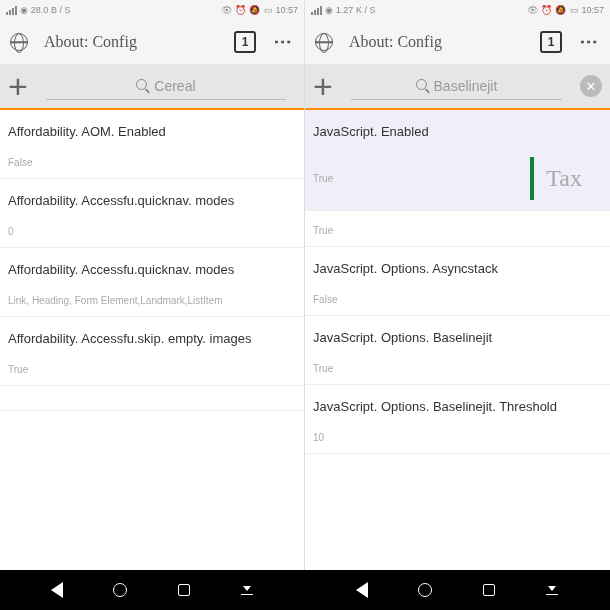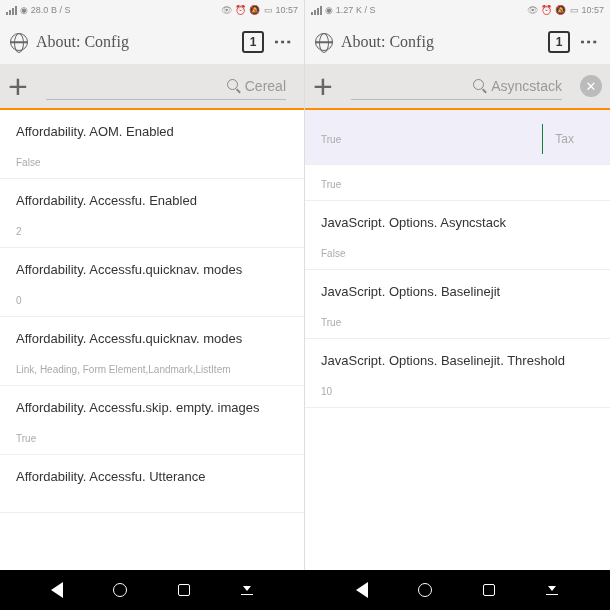--- a/index.html
+++ b/index.html
@@ -3,43 +3,43 @@
 <meta charset="utf-8">
 <style>
 *{margin:0;padding:0;box-sizing:border-box;font-family:sans-serif}
 body{width:610px;height:610px;background:#fff;overflow:hidden;position:relative}
 .container{display:flex;width:610px;height:570px}
 .pane{width:305px;height:570px;background:#f5f5f5;position:relative;overflow:hidden}
 .pane.left{border-right:1px solid #ddd}
 .status-bar{height:20px;display:flex;align-items:center;justify-content:space-between;padding:0 6px;font-size:9px;color:#888;background:#f5f5f5}
 .status-left{display:flex;align-items:center;gap:3px}
 .status-right{display:flex;align-items:center;gap:3px}
-.title-bar{height:44px;display:flex;align-items:center;padding:0 10px;background:#f5f5f5;gap:8px}
+.title-bar{height:44px;display:flex;align-items:center;padding:0 10px;background:#f5f5f5;gap:16px}
 .globe{width:18px;height:18px;border:1.5px solid #666;border-radius:50%;position:relative;flex-shrink:0}
 .globe::before{content:'';position:absolute;top:-1.5px;left:50%;width:8px;height:18px;border:1.5px solid #666;border-radius:50%;transform:translateX(-50%)}
 .globe::after{content:'';position:absolute;top:50%;left:-1.5px;width:18px;height:1.5px;background:#666;transform:translateY(-50%)}
 .title-text{font-size:16px;color:#555;font-family:Georgia,serif;flex:1}
 .tab-count{width:22px;height:22px;border:2px solid #333;border-radius:3px;display:flex;align-items:center;justify-content:center;font-size:12px;font-weight:bold;color:#333}
 .dots{font-size:18px;color:#555;font-weight:bold;writing-mode:vertical-rl}
 .search-bar{height:46px;background:#e8e6e4;display:flex;align-items:center;padding:0 8px;gap:8px;border-bottom:2px solid #ff8c00}
 .plus{font-size:34px;color:#666;font-weight:300;flex-shrink:0}
 .plus.b::after{content:'';}
-.search-wrap{flex:1;display:flex;align-items:center;justify-content:flex-end;gap:4px;border-bottom:1px solid #bbb;height:28px;margin:17px 10px}
+.search-wrap{flex:1;display:flex;align-items:center;justify-content:center;gap:4px;border-bottom:1px solid #bbb;height:28px;margin:17px 10px}
 .search-icon{width:14px;height:14px;position:relative}
 .search-icon::before{content:'';position:absolute;width:9px;height:9px;border:1.5px solid #888;border-radius:50%;top:0;left:0}
 .search-icon::after{content:'';position:absolute;width:5px;height:1.5px;background:#888;transform:rotate(45deg);bottom:1px;right:0}
 .search-text{font-size:14px;color:#999}
 .clear-btn{width:22px;height:22px;background:#bbb;border-radius:50%;display:flex;align-items:center;justify-content:center;color:#fff;font-size:13px;flex-shrink:0}
 .list{background:#fff;height:460px;overflow:hidden}
-.row{border-bottom:1px solid #eee;padding:14px 16px 0}
+.row{border-bottom:1px solid #eee;padding:14px 8px 0}
 .row.hl{background:#f0eef8}
 .key{font-size:13px;color:#333;margin-bottom:18px}
 .val{font-size:10px;color:#aaa;padding-bottom:10px}
 .row.hl .val{display:flex;justify-content:space-between;align-items:center}
-.tax{font-family:Liberation Sans, sans-serif;font-size:12px;color:#aaa;margin-right:8px;border-left:1px solid #15803d;padding:8px 12px}
+.tax{font-family:Liberation Serif, serif;font-size:24px;color:#aaa;margin-right:8px;border-left:4px solid #15803d;padding:8px 12px}
 .nav-bar{position:absolute;bottom:0;left:0;width:610px;height:40px;background:#000;display:flex;align-items:center;justify-content:space-around}
 .nav-half{width:305px;display:flex;align-items:center;justify-content:space-evenly}
 .tri{width:0;height:0;border-top:8px solid transparent;border-bottom:8px solid transparent;border-right:12px solid #fff}
 .circ{width:14px;height:14px;border:1.5px solid #fff;border-radius:50%}
 .sq{width:12px;height:12px;border:1.5px solid #fff;border-radius:2px}
 .dl{width:14px;height:14px;position:relative}
 .dl::before{content:'';position:absolute;top:3px;left:3px;width:0;height:0;border-left:4px solid transparent;border-right:4px solid transparent;border-top:5px solid #fff}
 .dl::after{content:'';position:absolute;bottom:2px;left:1px;width:12px;height:1.5px;background:#fff}
 .sig{display:inline-flex;align-items:flex-end;gap:1px}
 .sig span{width:2px;background:#888}
@@ -81,37 +81,32 @@
         <div class="search-icon"></div>
         <span class="search-text">Cereal</span>
       </div>
     </div>
     <div class="list" id="list-left">
         <div class="row">
           <div class="key">Affordability. AOM. Enabled</div>
           <div class="val">False</div>
         </div>
         <div class="row">
-          <div class="key">Affordability. Accessfu. Enabled</div>
-          <div class="val">2</div>
-        </div>
-        <div class="row">
           <div class="key">Affordability. Accessfu.quicknav. modes</div>
           <div class="val">0</div>
         </div>
         <div class="row">
           <div class="key">Affordability. Accessfu.quicknav. modes</div>
           <div class="val">Link, Heading, Form Element,Landmark,ListItem</div>
         </div>
         <div class="row">
           <div class="key">Affordability. Accessfu.skip. empty. images</div>
           <div class="val">True</div>
         </div>
         <div class="row">
-          <div class="key">Affordability. Accessfu. Utterance</div>
           <div class="val"></div>
         </div>
       </div>
   </div>
 
   <div class="pane">
     <div class="status-bar">
       <div class="status-left">
         <span class="sig">
             <span></span>
@@ -133,26 +128,27 @@
     <div class="title-bar">
       <div class="globe"></div>
       <div class="title-text">About: Config</div>
       <div class="tab-count">1</div>
       <div class="dots">⋮</div>
     </div>
     <div class="search-bar">
       <div class="plus">+</div>
       <div class="search-wrap">
         <div class="search-icon"></div>
-        <span class="search-text">Asyncstack</span>
+        <span class="search-text">Baselinejit</span>
       </div>
       <div class="clear-btn">✕</div>
     </div>
     <div class="list" id="list-right">
         <div class="row hl">
+          <div class="key">JavaScript. Enabled</div>
           <div class="val">
             <span>True</span>
             <span class="tax">Tax</span>
           </div>
         </div>
         <div class="row">
           <div class="val">True</div>
         </div>
         <div class="row">
           <div class="key">JavaScript. Options. Asyncstack</div>

